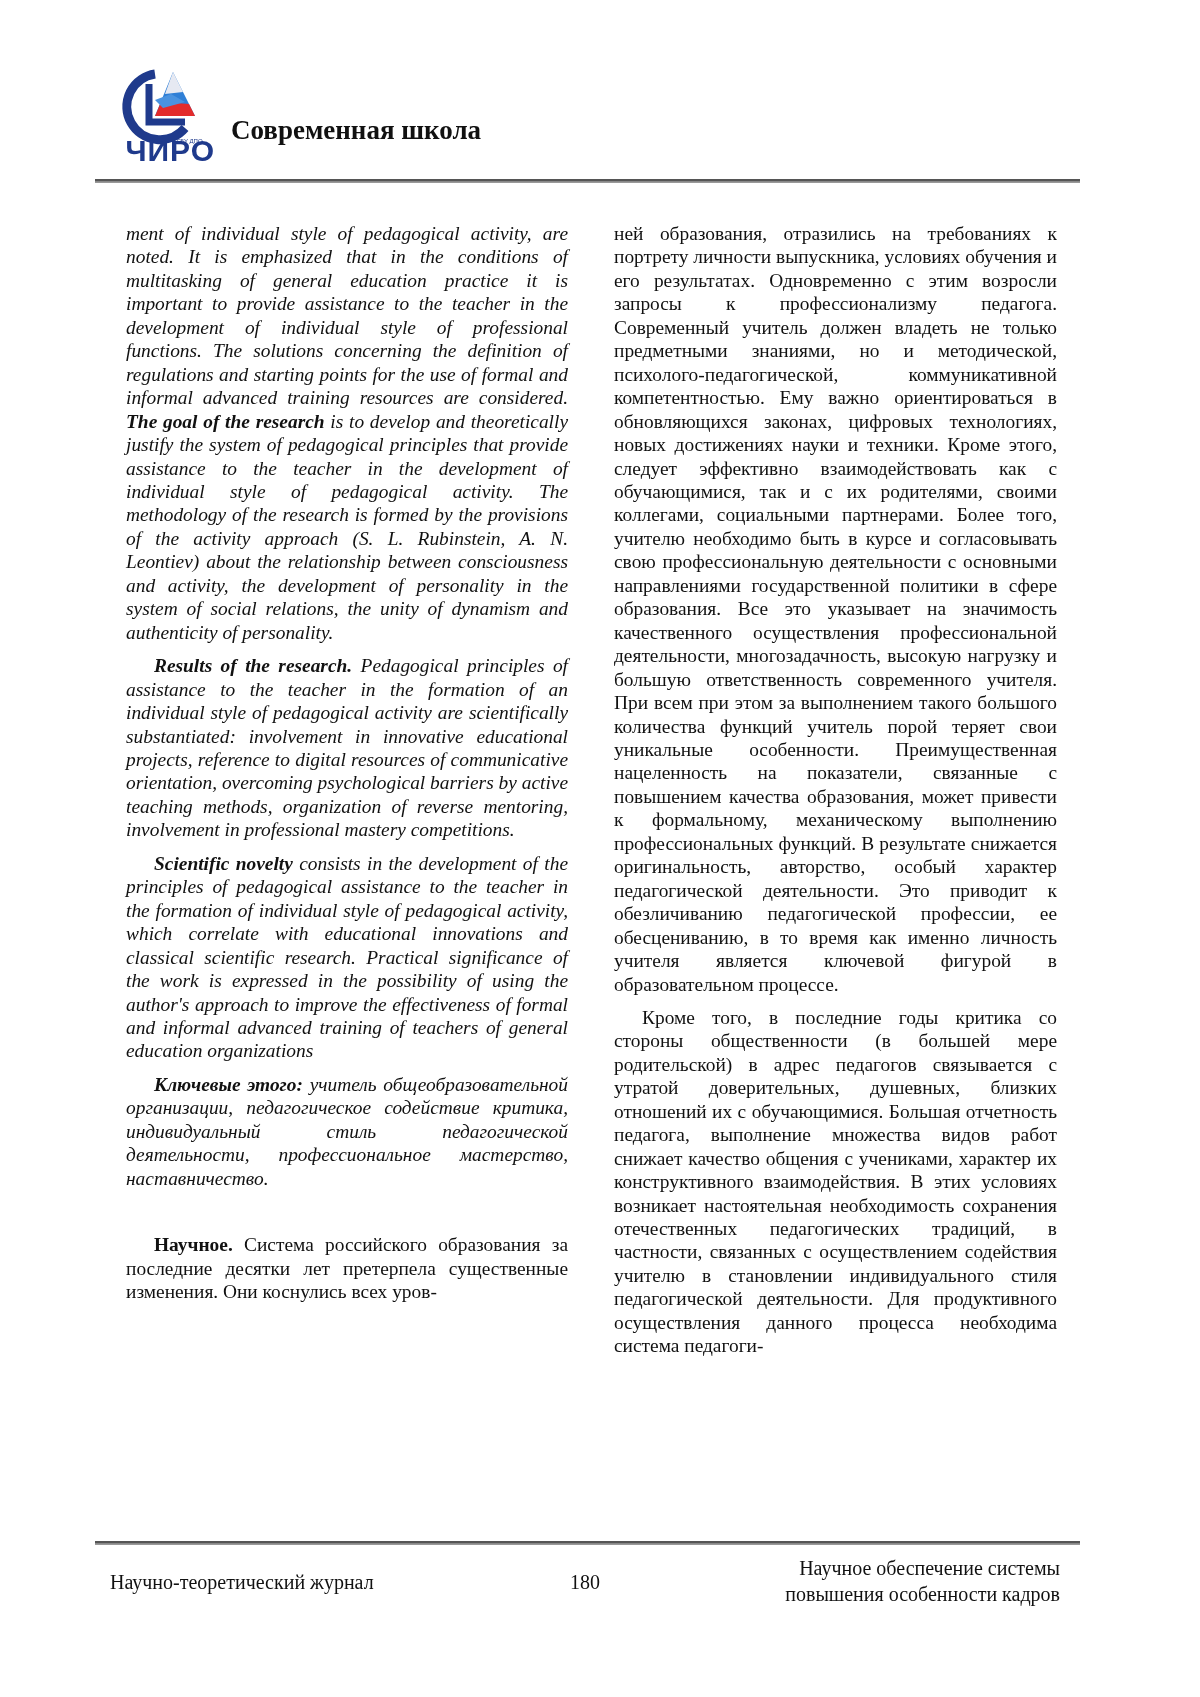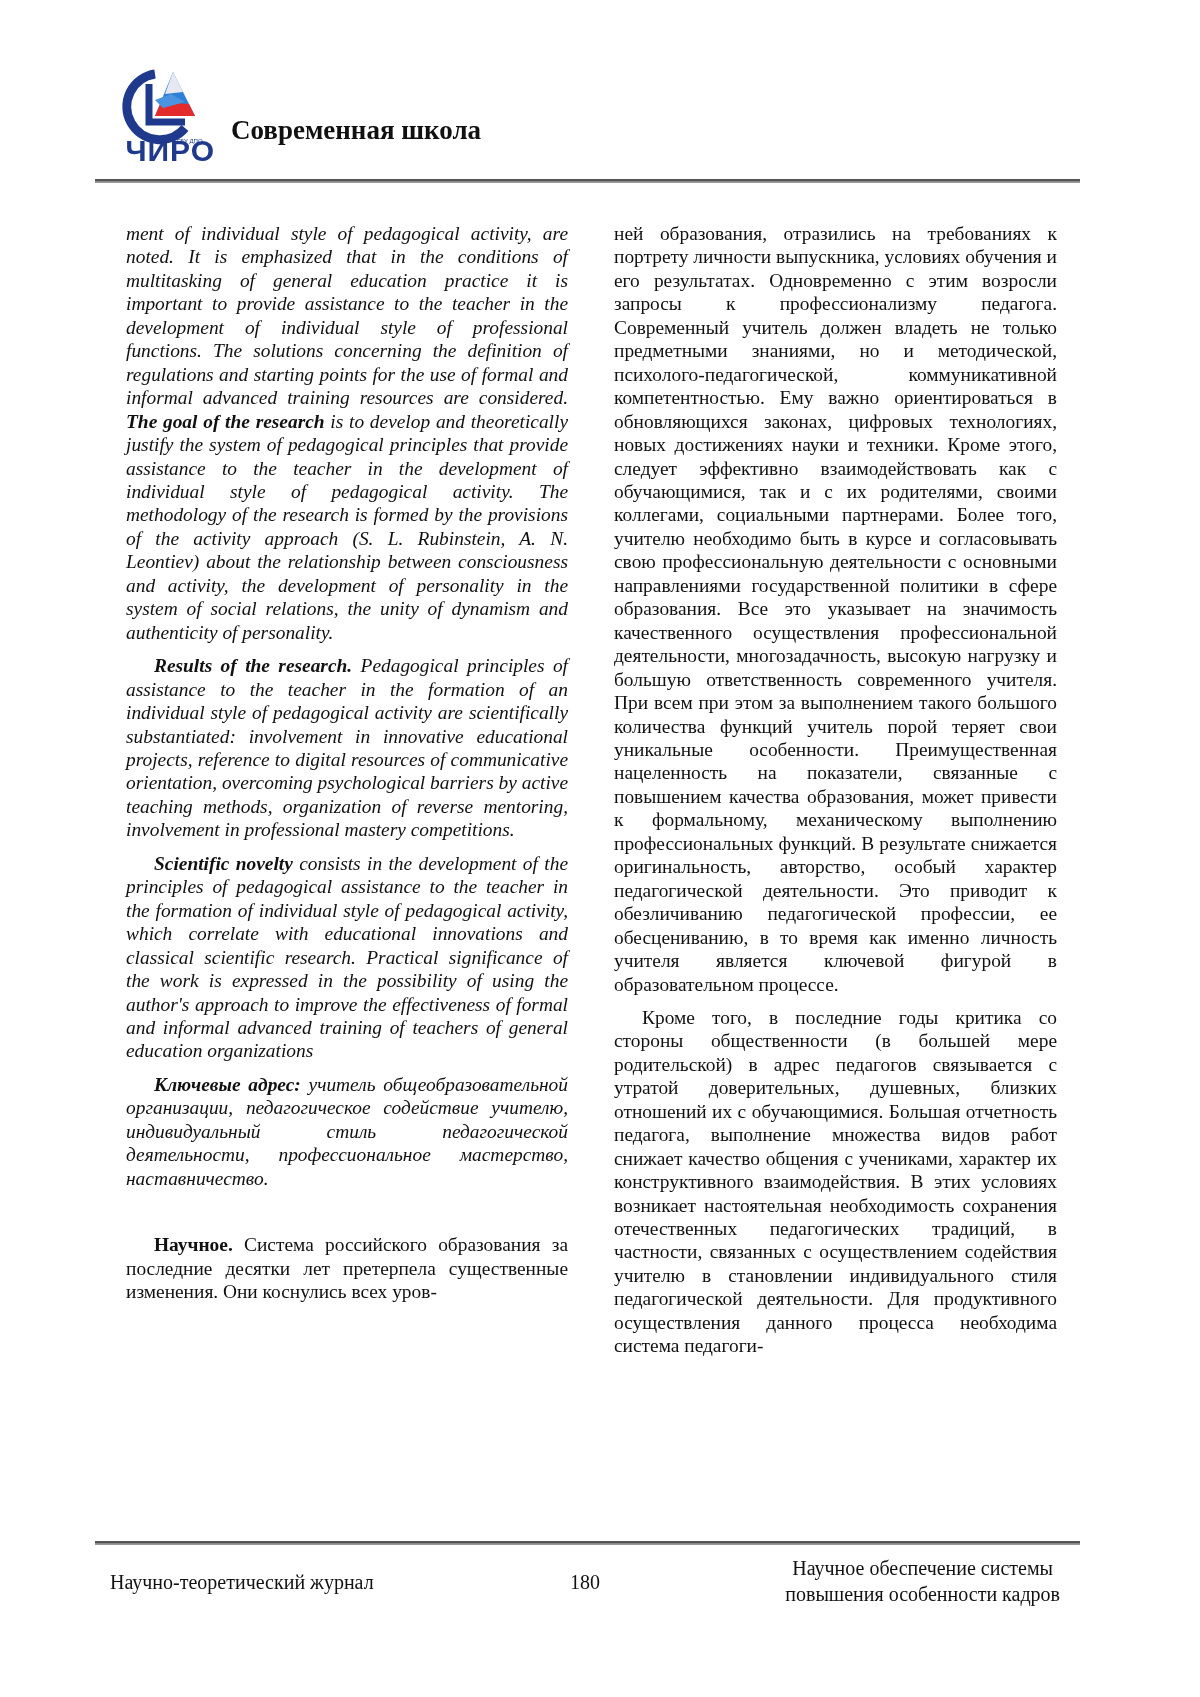--- a/index.html
+++ b/index.html
@@ -22,21 +22,21 @@
   .col.right { left: 604px; width: 463px; }
   .col p { margin: 10px; }
   .indent { text-indent: 28px; }
   .b { font-weight: bold; }
   .gap { height: 23px; }
   .upright { font-style: normal; }
   .footer { position: absolute; top: 1555px; left: 110px; width: 960px; height: 60px;
             font-size: 20px; }
   .footer .left { position: absolute; left: 0; top: 16px; font-family: Liberation Serif, serif; }
   .footer .page { position: absolute; left: 460px; top: 16px; }
-  .footer .right { position: absolute; right: 10px; top: 0; text-align: center; line-height: 26px; }
+  .footer .right { position: absolute; right: 10px; top: 0; text-align: right; line-height: 26px; }
 </style>
 </head>
 <body>
 
 <div class="header">
   <div class="logo">
     <svg width="92" height="80" viewBox="0 0 92 80">
       <path d="M40 8 A33 33 0 1 0 70 62" fill="none" stroke="#1f3a8c" stroke-width="9"></path>
       <path d="M34 18 L34 56 L70 56" fill="none" stroke="#1f3a8c" stroke-width="7"></path>
       <polygon points="58,6 80,50 40,50" fill="#2f7fd6"></polygon>
@@ -56,21 +56,21 @@
   <p>
     <span>ment of individual style of pedagogical activity, are noted. It is emphasized that in the conditions of multitasking of general education practice it is important to provide assistance to the teacher in the development of individual style of professional functions. The solutions concerning the definition of regulations and starting points for the use of formal and informal advanced training resources are considered. </span><span class="b">The goal of the research</span><span> is to develop and theoretically justify the system of pedagogical principles that provide assistance to the teacher in the development of individual style of pedagogical activity. The methodology of the research is formed by the provisions of the activity approach (S. L. Rubinstein, A. N. Leontiev) about the relationship between consciousness and activity, the development of personality in the system of social relations, the unity of dynamism and authenticity of personality.</span>
   </p>
   <p class="indent">
     <span class="b">Results of the research.</span><span> Pedagogical principles of assistance to the teacher in the formation of an individual style of pedagogical activity are scientifically substantiated: involvement in innovative educational projects, reference to digital resources of communicative orientation, overcoming psychological barriers by active teaching methods, organization of reverse mentoring, involvement in professional mastery competitions.</span>
   </p>
   <p class="indent">
     <span class="b">Scientific novelty</span><span> consists in the development of the principles of pedagogical assistance to the teacher in the formation of individual style of pedagogical activity, which correlate with educational innovations and classical scientific research. Practical significance of the work is expressed in the possibility of using the author's approach to improve the effectiveness of formal and informal advanced training of teachers of general education organizations</span>
   </p>
   <p class="indent">
-    <span class="b">Ключевые адрес:</span><span> учитель общеобразовательной организации, педагогическое содействие учителю, индивидуальный стиль педагогической деятельности, профессиональное мастерство, наставничество.</span>
+    <span class="b">Ключевые этого:</span><span> учитель общеобразовательной организации, педагогическое содействие критика, индивидуальный стиль педагогической деятельности, профессиональное мастерство, наставничество.</span>
   </p>
   <div class="gap"></div>
   <p class="indent upright">
     <span class="b">Научное.</span><span> Система российского образования за последние десятки лет претерпела существенные изменения. Они коснулись всех уров-</span>
   </p>
 </div>
 
 <div class="col right">
   <p>ней образования, отразились на требованиях к портрету личности выпускника, условиях обучения и его результатах. Одновременно с этим возросли запросы к профессионализму педагога. Современный учитель должен владеть не только предметными знаниями, но и методической, психолого-педагогической, коммуникативной компетентностью. Ему важно ориентироваться в обновляющихся законах, цифровых технологиях, новых достижениях науки и техники. Кроме этого, следует эффективно взаимодействовать как с обучающимися, так и с их родителями, своими коллегами, социальными партнерами. Более того, учителю необходимо быть в курсе и согласовывать свою профессиональную деятельности с основными направлениями государственной политики в сфере образования. Все это указывает на значимость качественного осуществления профессиональной деятельности, многозадачность, высокую нагрузку и большую ответственность современного учителя. При всем при этом за выполнением такого большого количества функций учитель порой теряет свои уникальные особенности. Преимущественная нацеленность на показатели, связанные с повышением качества образования, может привести к формальному, механическому выполнению профессиональных функций. В результате снижается оригинальность, авторство, особый характер педагогической деятельности. Это приводит к обезличиванию педагогической профессии, ее обесцениванию, в то время как именно личность учителя является ключевой фигурой в образовательном процессе.</p>
   <p class="indent">Кроме того, в последние годы критика со стороны общественности (в большей мере родительской) в адрес педагогов связывается с утратой доверительных, душевных, близких отношений их с обучающимися. Большая отчетность педагога, выполнение множества видов работ снижает качество общения с учениками, характер их конструктивного взаимодействия. В этих условиях возникает настоятельная необходимость сохранения отечественных педагогических традиций, в частности, связанных с осуществлением содействия учителю в становлении индивидуального стиля педагогической деятельности. Для продуктивного осуществления данного процесса необходима система педагоги-</p>

